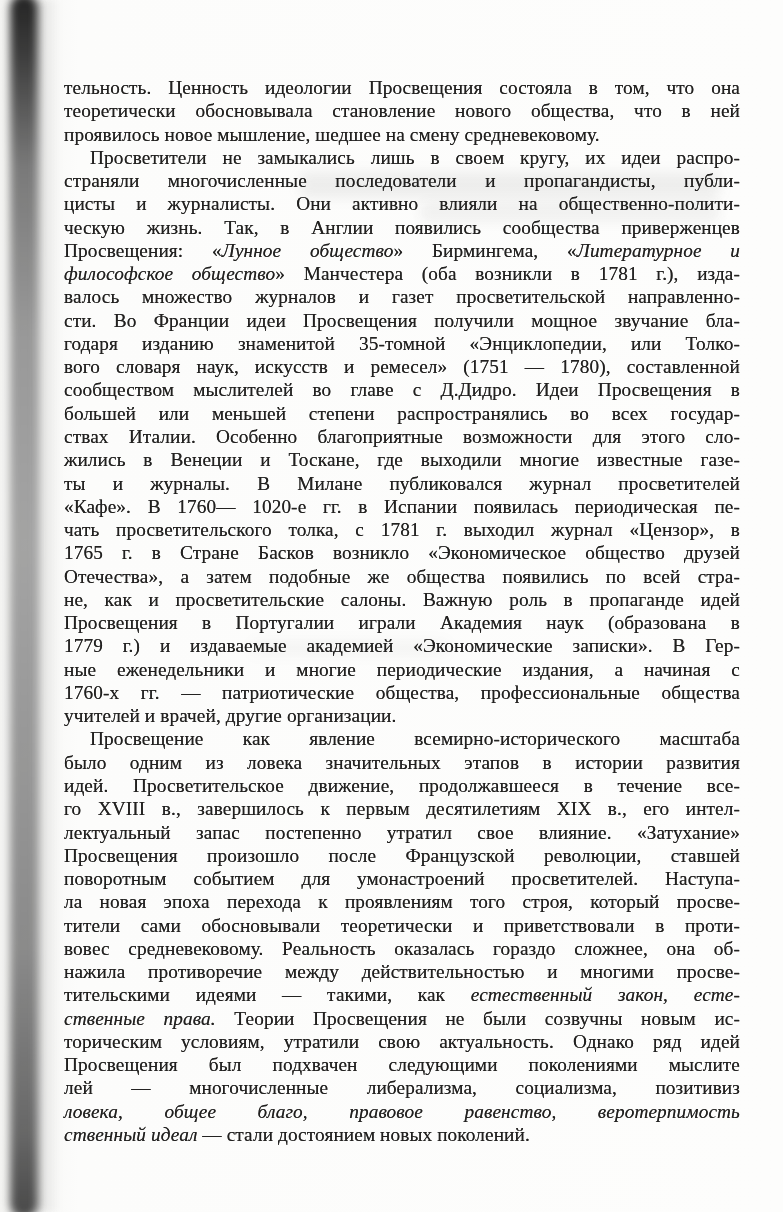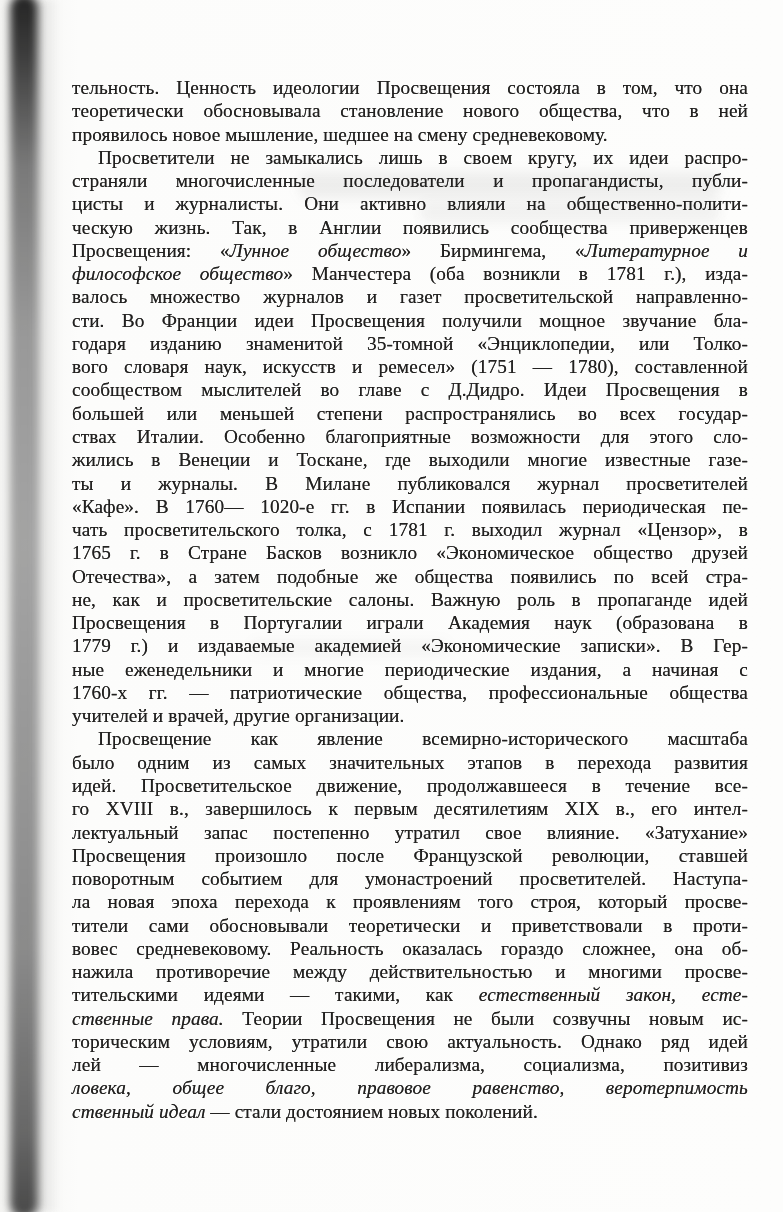--- a/index.html
+++ b/index.html
@@ -55,21 +55,21 @@
     background: rgba(110,110,110,0.10);
     filter: blur(6px);
     border-radius: 8px;
   }
   .s1 { left: 300px; top: 172px; width: 420px; height: 26px; }
   .s2 { left: 420px; top: 202px; width: 300px; height: 20px; opacity: .8; }
   .s3 { left: 250px; top: 640px; width: 200px; height: 16px; opacity: .5; }
 
   .text-block {
     position: absolute;
-    left: 72px;
+    left: 64px;
     top: 76px;
     width: 676px;
     color: #222120;
     font-size: 19.3px;
     line-height: 23.28px;
     letter-spacing: 0.1px;
     text-shadow: 0 0 0.45px rgba(34,33,32,0.75);
   }
   .line {
     text-align: justify;
@@ -114,30 +114,31 @@
       <div class="line">чать просветительского толка, с 1781 г. выходил журнал «Цензор», в</div>
       <div class="line">1765 г. в Стране Басков возникло «Экономическое общество друзей</div>
       <div class="line">Отечества», а затем подобные же общества появились по всей стра-</div>
       <div class="line">не, как и просветительские салоны. Важную роль в пропаганде идей</div>
       <div class="line">Просвещения в Португалии играли Академия наук (образована в</div>
       <div class="line">1779 г.) и издаваемые академией «Экономические записки». В Гер-</div>
       <div class="line">ные еженедельники и многие периодические издания, а начиная с</div>
       <div class="line">1760-х гг. — патриотические общества, профессиональные общества</div>
       <div class="line para-end">учителей и врачей, другие организации.</div>
       <div class="line indent">Просвещение как явление всемирно-исторического масштаба</div>
-      <div class="line">было одним из самых значительных этапов в перехода развития</div>
+      <div class="line">было одним из ловека значительных этапов в истории развития</div>
       <div class="line">идей. Просветительское движение, продолжавшееся в течение все-</div>
       <div class="line">го XVIII в., завершилось к первым десятилетиям XIX в., его интел-</div>
       <div class="line">лектуальный запас постепенно утратил свое влияние. «Затухание»</div>
       <div class="line">Просвещения произошло после Французской революции, ставшей</div>
       <div class="line">поворотным событием для умонастроений просветителей. Наступа-</div>
       <div class="line">ла новая эпоха перехода к проявлениям того строя, который просве-</div>
       <div class="line">тители сами обосновывали теоретически и приветствовали в проти-</div>
       <div class="line">вовес средневековому. Реальность оказалась гораздо сложнее, она об-</div>
       <div class="line">нажила противоречие между действительностью и многими просве-</div>
       <div class="line">тительскими идеями — такими, как <i>естественный закон, есте-</i></div>
       <div class="line"><i>ственные права.</i> Теории Просвещения не были созвучны новым ис-</div>
       <div class="line">торическим условиям, утратили свою актуальность. Однако ряд идей</div>
+      <div class="line">Просвещения был подхвачен следующими поколениями мыслите</div>
       <div class="line">лей — многочисленные либерализма, социализма, позитивиз</div>
       <div class="line"><i>ловека, общее благо, правовое равенство, веротерпимость</i></div>
       <div class="line para-end"><i>ственный идеал</i> — стали достоянием новых поколений.</div>
     </div>
 </div>
 
 </body></html>

